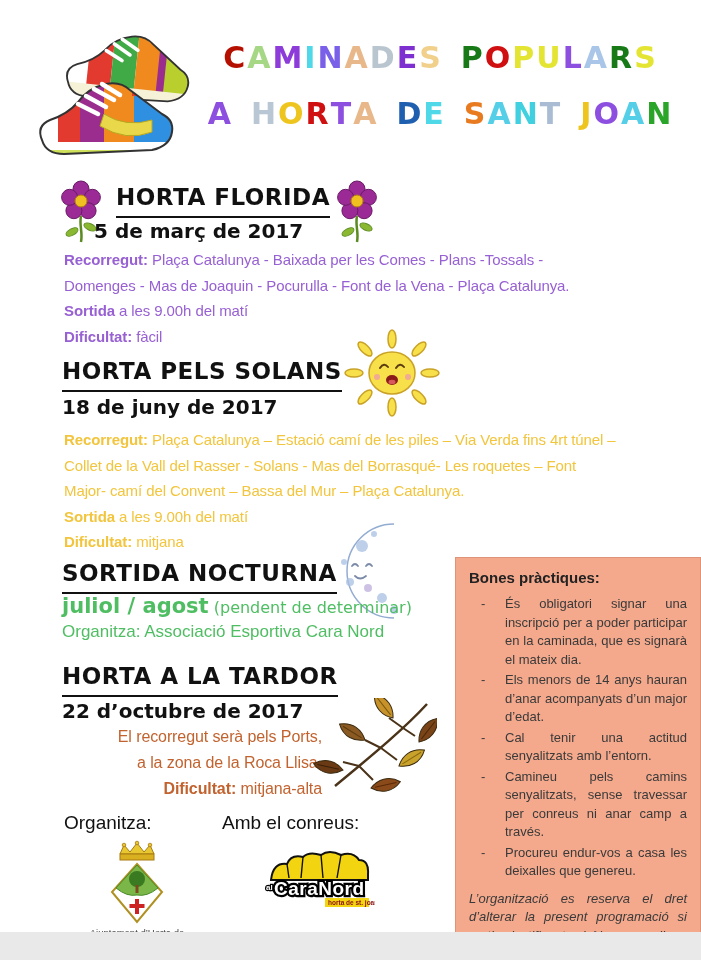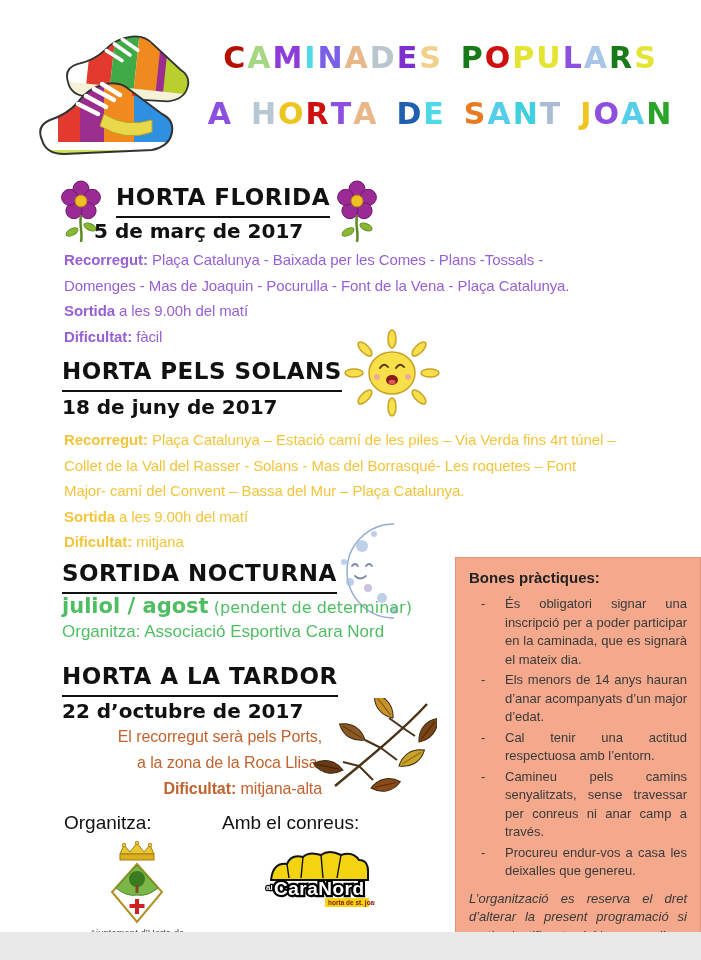--- a/index.html
+++ b/index.html
@@ -218,21 +218,21 @@
           </g>
       </g>
     </svg>
   </div>
 
   <div class="abs practices" style="background: rgb(244, 169, 140);">
     <h3>Bones pràctiques:</h3>
     <ul>
         <li>És obligatori signar una inscripció per a poder participar en la caminada, que es signarà el mateix dia.</li>
         <li>Els menors de 14 anys hauran d’anar acompanyats d’un major d’edat.</li>
-        <li>Cal tenir una actitud respectuosa amb l’entorn.</li>
+        <li>Cal tenir una actitud senyalitzats amb l’entorn.</li>
         <li>Camineu pels camins senyalitzats, sense travessar per conreus ni anar camp a través.</li>
         <li>Procureu endur-vos a casa les deixalles que genereu.</li>
       </ul>
     <div class="pr-foot">L’organització es reserva el dret d’alterar la present programació si motius justificants així ho aconsellen.</div>
   </div>
 
   <div class="abs foot-lbl" style="left:64px;top:812px;">Organitza:</div>
   <div class="abs foot-lbl" style="left:222px;top:812px;">Amb el conreus:</div>
 
   <div class="abs" style="left:106px;top:840px;">

